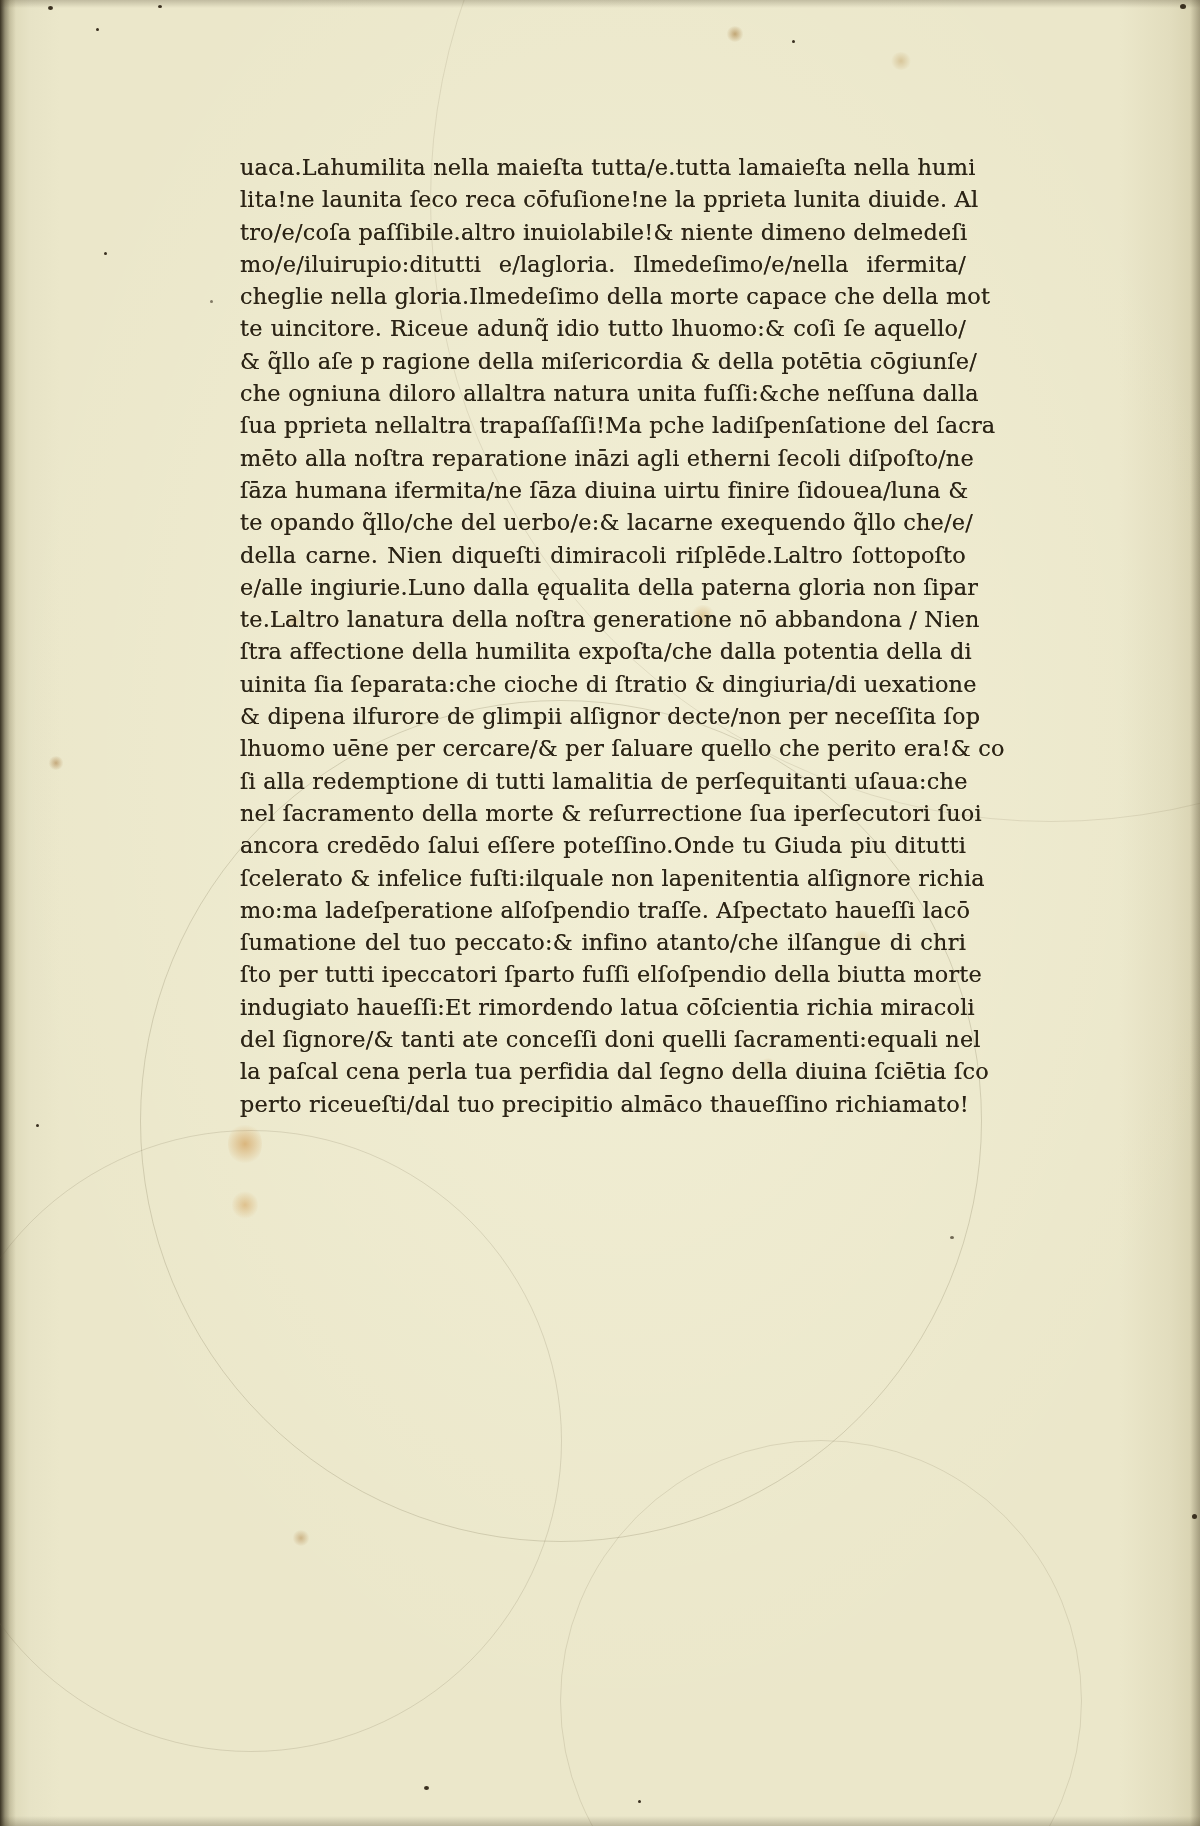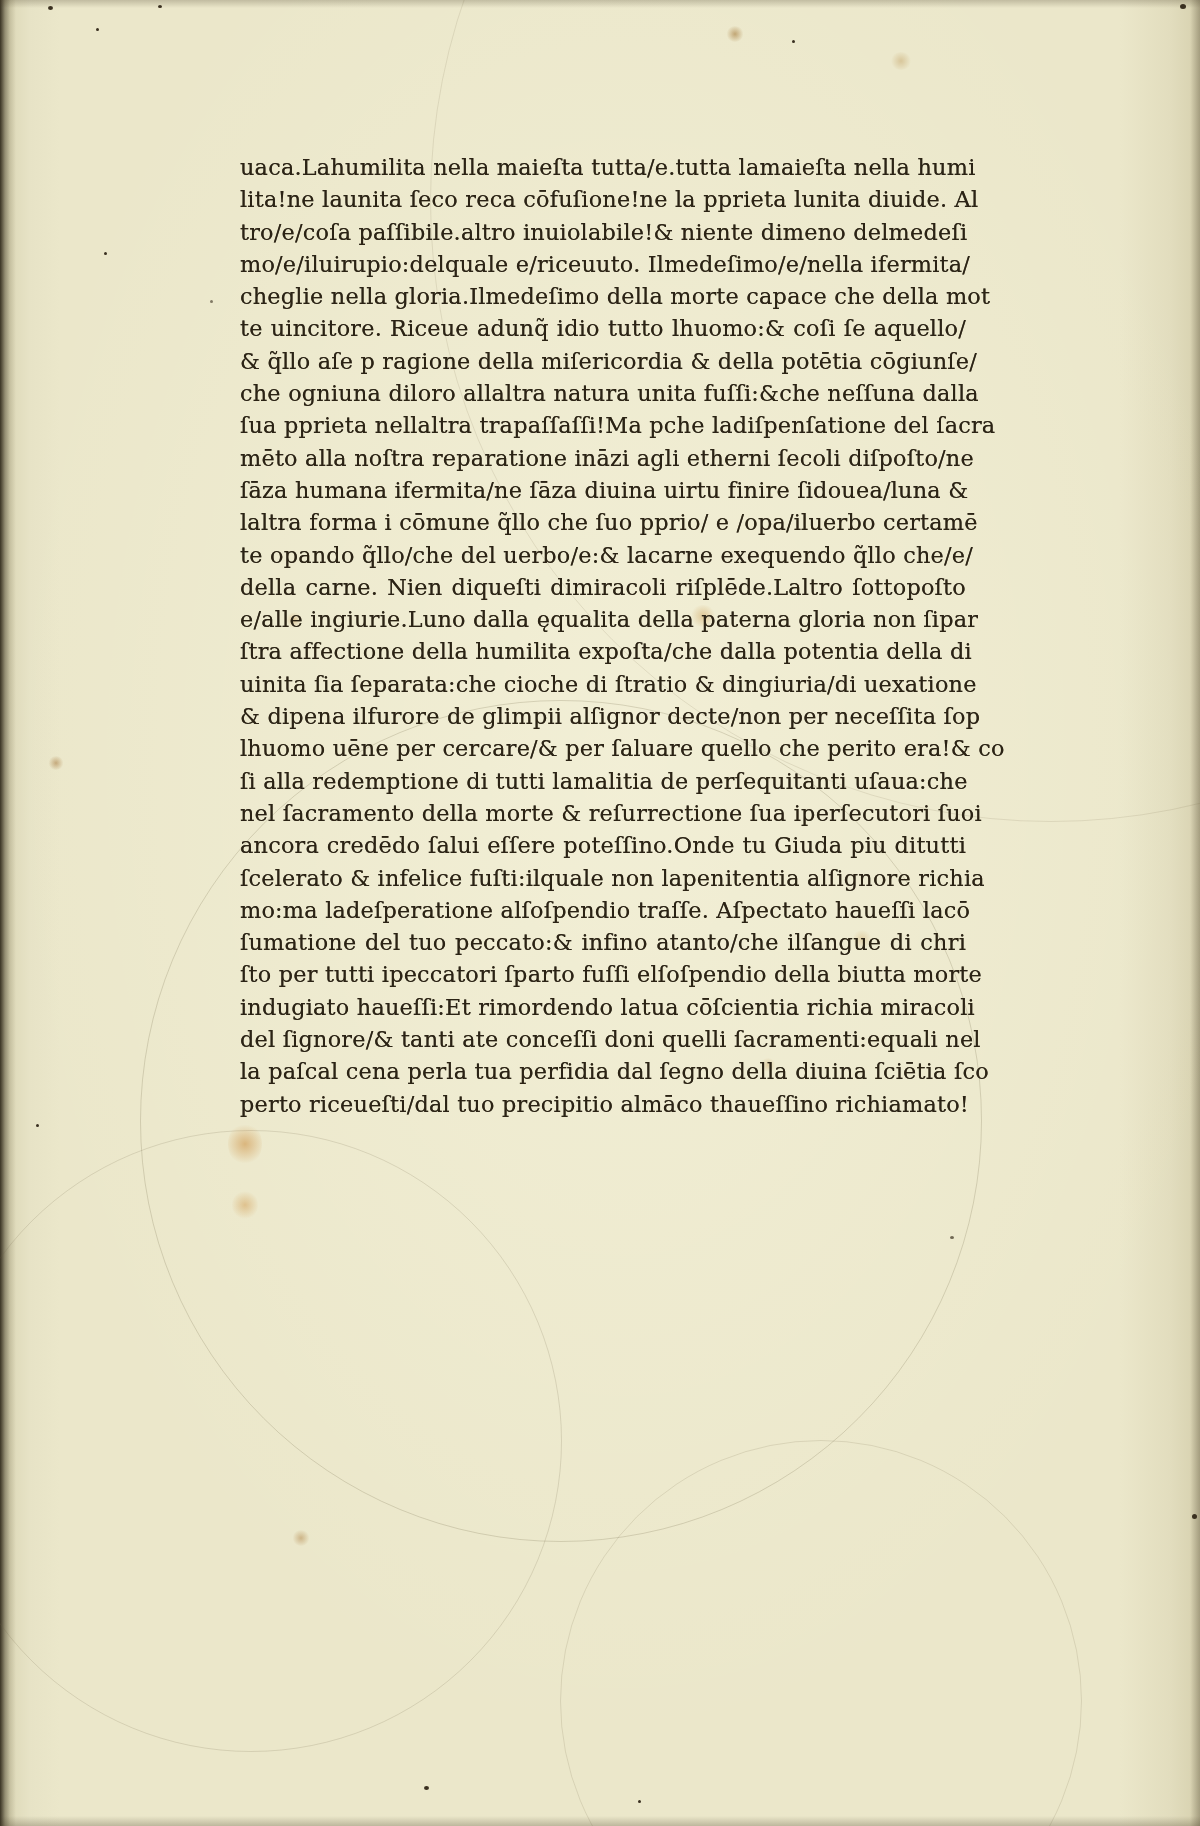--- a/index.html
+++ b/index.html
@@ -125,32 +125,32 @@
   <div class="speck k8"></div>
   <div class="speck k9"></div>
   <div class="speck k10"></div>
   <div class="speck k11"></div>
   <div class="speck k12"></div>
 
   <div class="text-block">
       <div class="text-line">uaca.Lahumilita nella maieſta tutta/e.tutta lamaieſta nella humi</div>
       <div class="text-line">lita!ne launita ſeco reca cōfuſione!ne la pprieta lunita diuide. Al</div>
       <div class="text-line">tro/e/coſa paſſibile.altro inuiolabile!&amp; niente dimeno delmedeſi</div>
-      <div class="text-line">mo/e/iluirupio:delquale e/riceuuto. Ilmedeſimo/e/nella ifermita/</div>
+      <div class="text-line">mo/e/iluirupio:ditutti e/lagloria. Ilmedeſimo/e/nella ifermita/</div>
       <div class="text-line">cheglie nella gloria.Ilmedeſimo della morte capace che della mot</div>
       <div class="text-line">te uincitore. Riceue adunq̃ idio tutto lhuomo:&amp; coſi ſe aquello/</div>
       <div class="text-line">&amp; q̃llo aſe p ragione della miſericordia &amp; della potētia cōgiunſe/</div>
       <div class="text-line">che ogniuna diloro allaltra natura unita fuſſi:&amp;che neſſuna dalla</div>
       <div class="text-line">ſua pprieta nellaltra trapaſſaſſi!Ma pche ladiſpenſatione del ſacra</div>
       <div class="text-line">mēto alla noſtra reparatione ināzi agli etherni ſecoli diſpoſto/ne</div>
       <div class="text-line">ſāza humana ifermita/ne ſāza diuina uirtu finire ſidouea/luna &amp;</div>
-      <div class="text-line">laltra forma i cōmune q̃llo che ſuo pprio/ e /opa/iluerbo certamē</div>
       <div class="text-line">te opando q̃llo/che del uerbo/e:&amp; lacarne exequendo q̃llo che/e/</div>
       <div class="text-line">della carne. Nien diqueſti dimiracoli riſplēde.Laltro ſottopoſto</div>
       <div class="text-line">e/alle ingiurie.Luno dalla ęqualita della paterna gloria non ſipar</div>
+      <div class="text-line">te.Laltro lanatura della noſtra generatione nō abbandona / Nien</div>
       <div class="text-line">ſtra affectione della humilita expoſta/che dalla potentia della di</div>
       <div class="text-line">uinita ſia ſeparata:che cioche di ſtratio &amp; dingiuria/di uexatione</div>
       <div class="text-line">&amp; dipena ilfurore de glimpii alſignor decte/non per neceſſita ſop</div>
       <div class="text-line">lhuomo uēne per cercare/&amp; per ſaluare quello che perito era!&amp; co</div>
       <div class="text-line">ſi alla redemptione di tutti lamalitia de perſequitanti uſaua:che</div>
       <div class="text-line">nel ſacramento della morte &amp; reſurrectione ſua iperſecutori ſuoi</div>
       <div class="text-line">ancora credēdo ſalui eſſere poteſſino.Onde tu Giuda piu ditutti</div>
       <div class="text-line">ſcelerato &amp; infelice fuſti:ilquale non lapenitentia alſignore richia</div>
       <div class="text-line">mo:ma ladeſperatione alſoſpendio traſſe. Aſpectato haueſſi lacō</div>
       <div class="text-line">ſumatione del tuo peccato:&amp; infino atanto/che ilſangue di chri</div>

